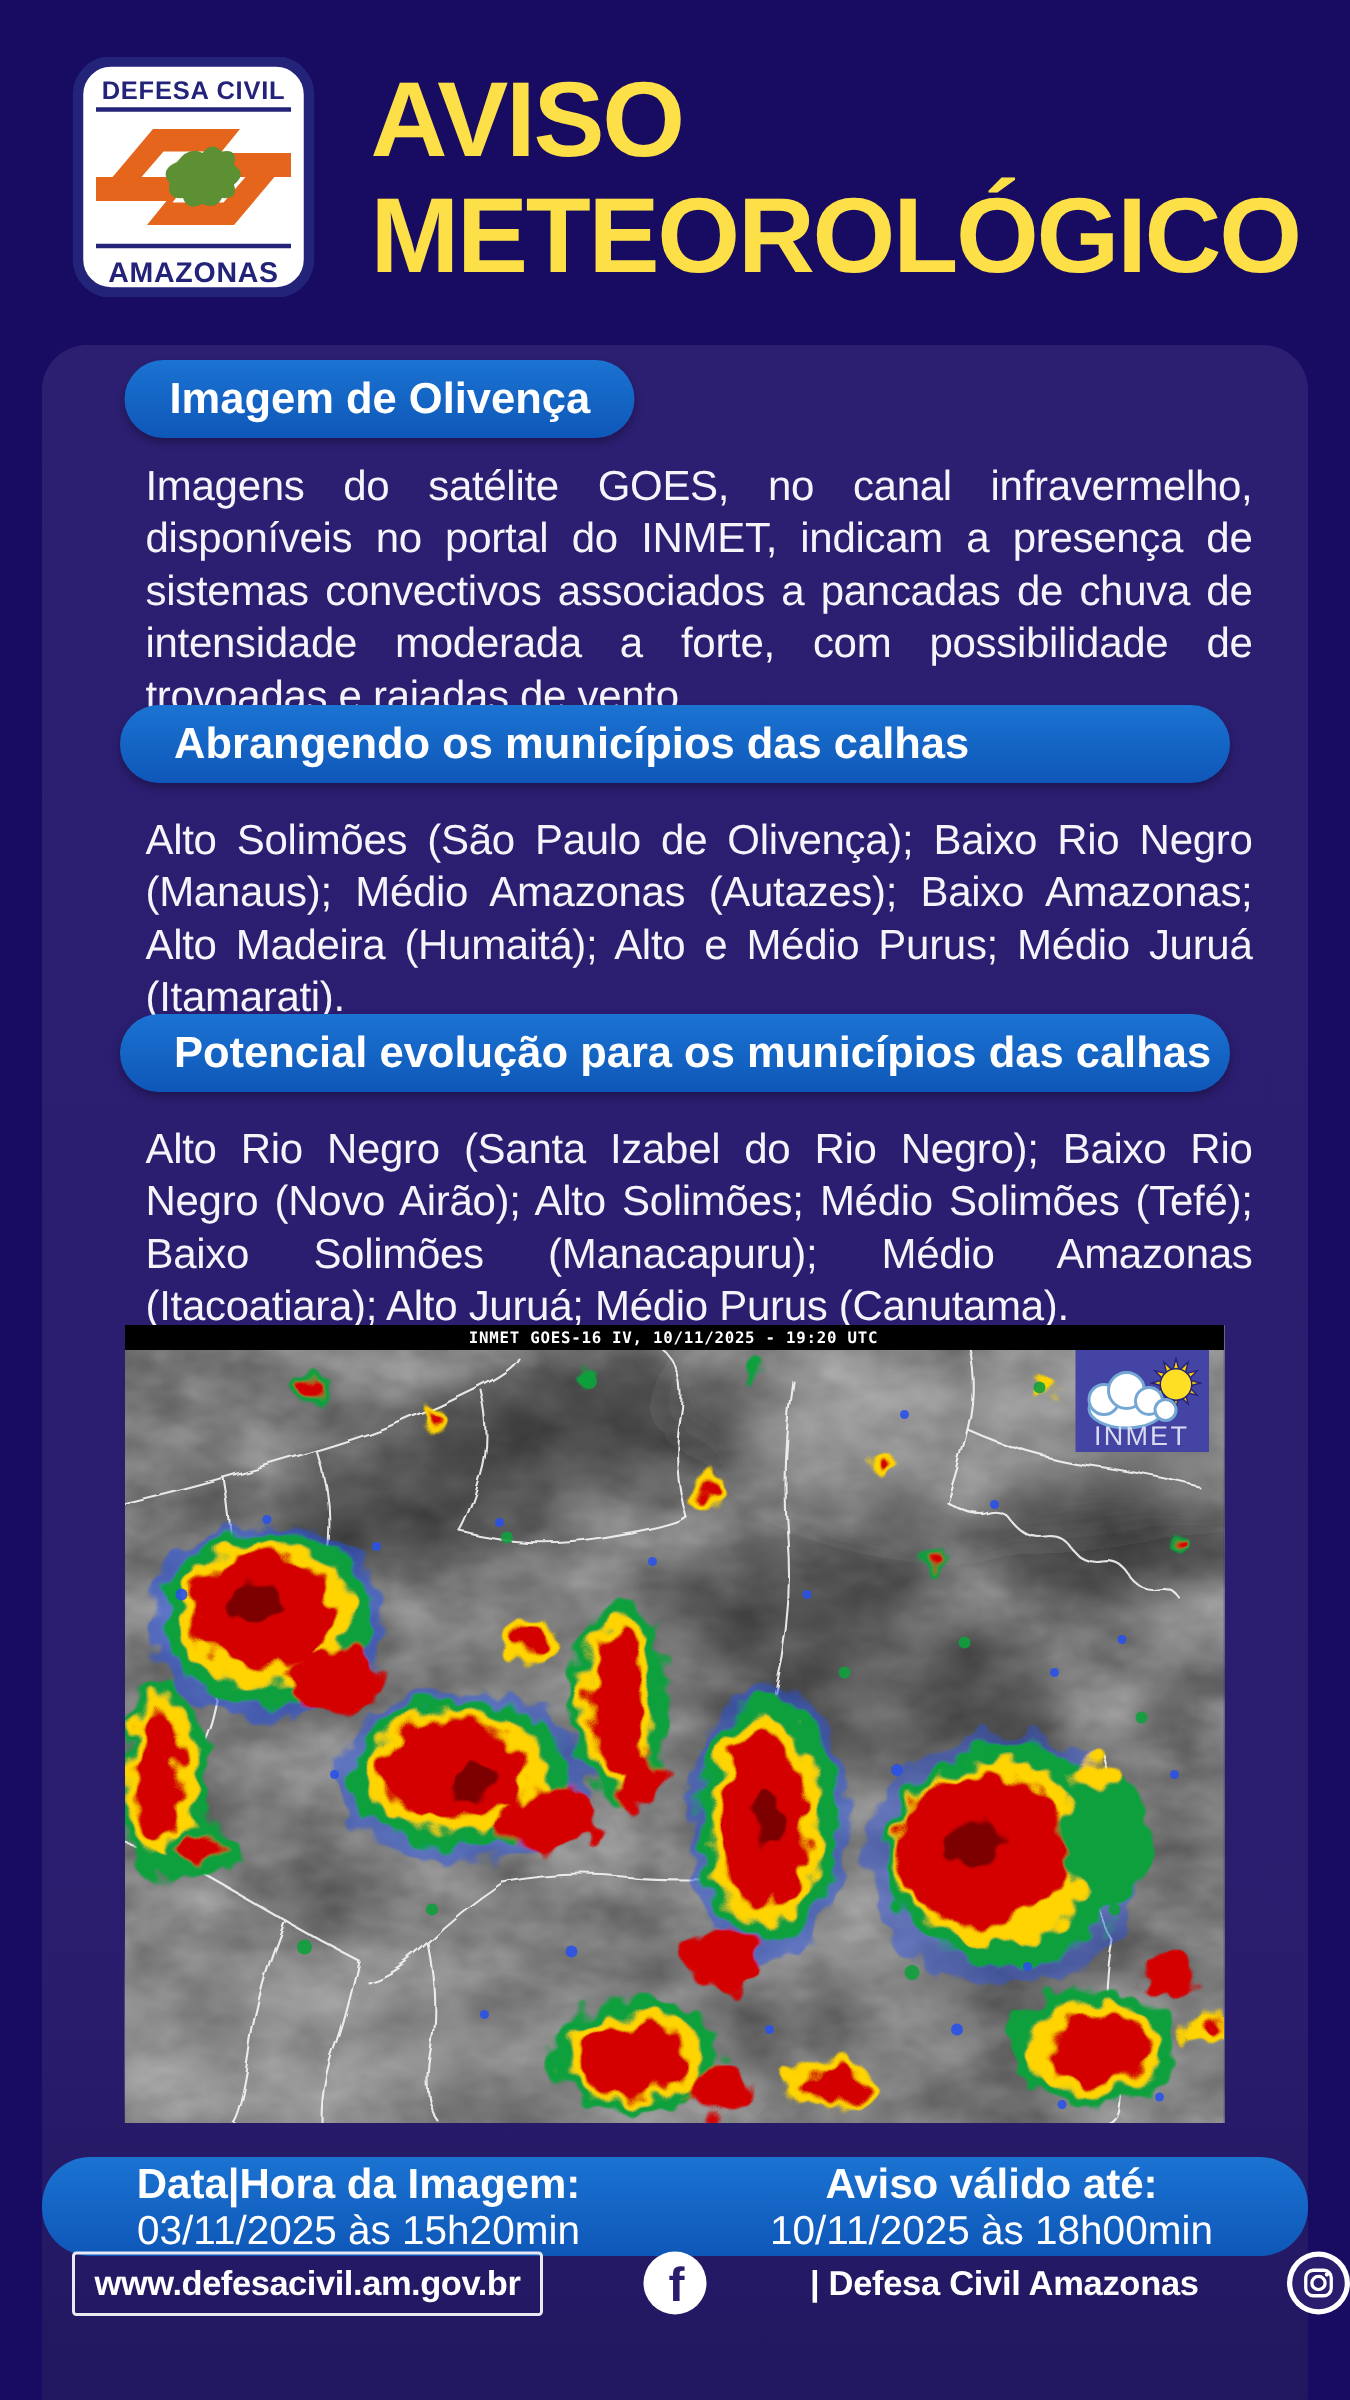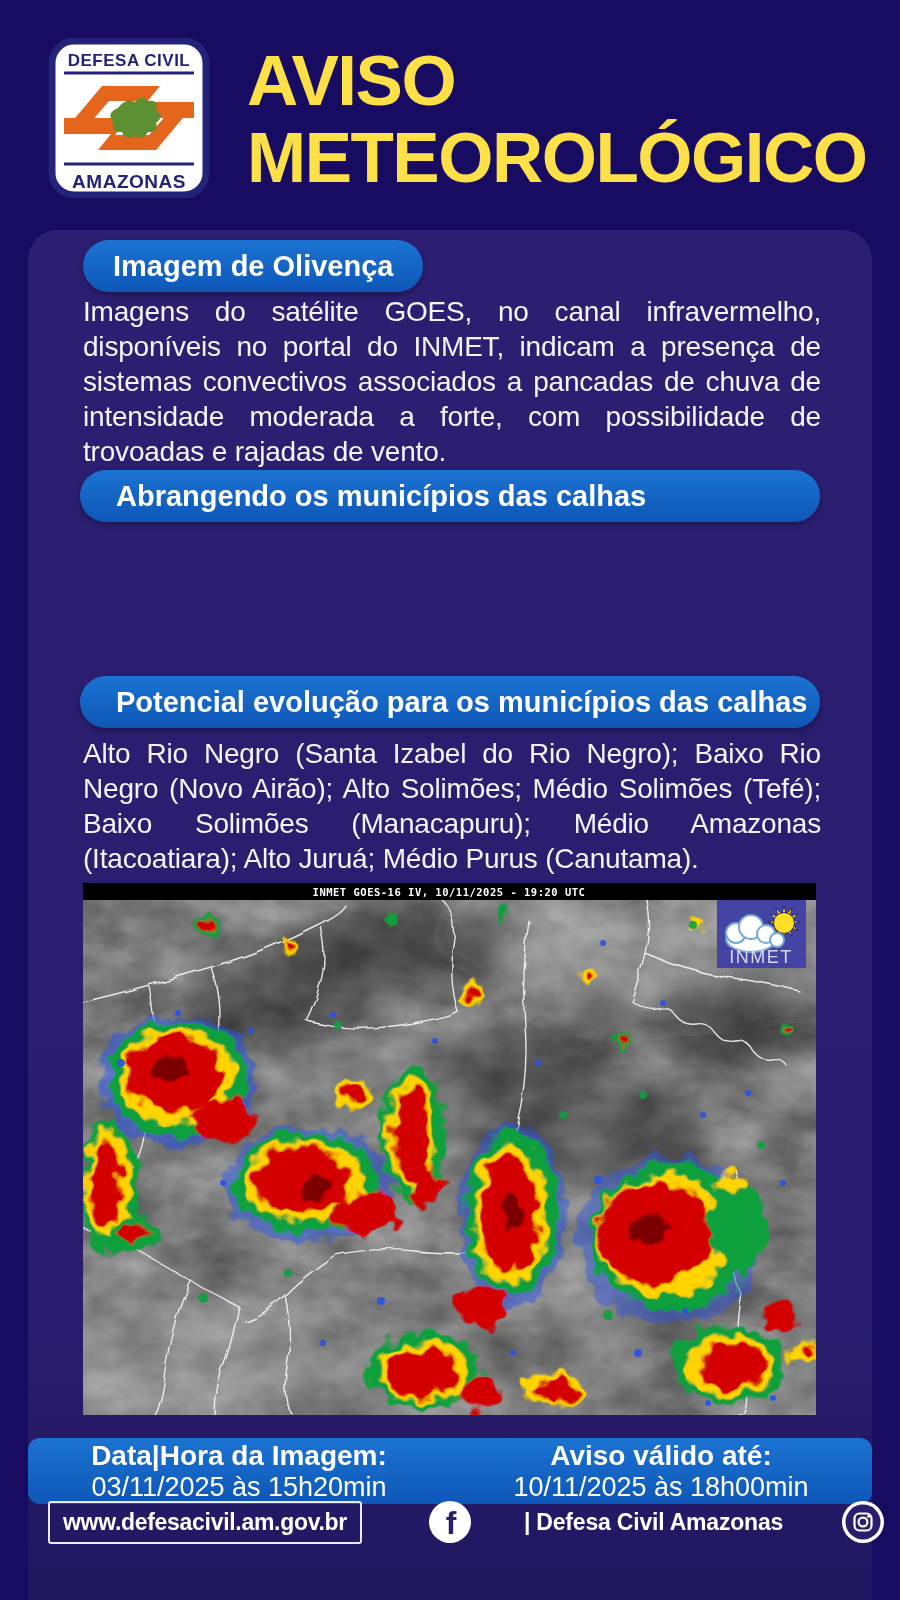--- a/index.html
+++ b/index.html
@@ -17,42 +17,42 @@
           border-radius:30px 30px 0 0;
           background:linear-gradient(180deg,#2c1f72 0%,#2a1d6e 78%,#211760 100%); }
 
   .badge { position:absolute; background:linear-gradient(180deg,#1b73d2,#0e57b8);
            border-radius:27px; color:#fff; font-weight:700; font-size:29px;
            line-height:52px; height:52px; box-shadow:0 3px 6px rgba(0,0,0,.3); white-space:nowrap; }
   .badge--inline { left:55px; top:10px; padding:0 30px; }
   .badge--w2 { left:52px; top:240px; width:740px; padding-left:36px; }
   .badge--w3 { left:52px; top:446px; width:740px; padding-left:36px; }
 
-  .para { position:absolute; left:55px; width:738px; color:#f4f4fa; font-size:28px;
-          line-height:35px; text-align:justify; letter-spacing:-0.2px; }
+  .para { position:absolute; left:69px; width:738px; color:#f4f4fa; font-size:28px;
+          line-height:35px; text-align:justify; letter-spacing:-0.2px;margin-top:12px; }
   .para--1 { top:64px; } .para--2 { top:300px; } .para--3 { top:506px; }
 
   .satwrap { position:absolute; left:55px; top:653px; width:733px; height:532px; }
   svg.satmap { display:block; width:733px; height:532px; isolation:isolate; }
 
   .info-bar { position:absolute; left:0; top:1208px; width:844px; height:66px;
-              border-radius:12px; background:linear-gradient(180deg,#1b73d2,#0e57b8);
+              border-radius:32px; background:linear-gradient(180deg,#1b73d2,#0e57b8);
               display:flex; align-items:center; color:#fff; }
   .info-col { flex:1; text-align:center; }
   .info-title { font-weight:700; font-size:28px; line-height:32px; }
   .info-value { font-size:27px; line-height:30px; }
 
   .footer-row { position:absolute; left:0; top:1262px; width:844px; height:60px;
                 display:flex; align-items:center; padding-left:20px; color:#fff;gap:40px; }
   .site-box { border:2px solid #e9e9f6; border-radius:3px; padding:6px 13px;
               font-weight:700; font-size:23px; letter-spacing:-0.3px; white-space:nowrap; }
   .social-icon { width:44px; height:44px; flex:0 0 auto; }
   .icon-fb { margin-left:26px; }
   .icon-ig { margin-left:18px; }
-  .social-label { font-weight:700; font-size:23px; margin-left:12px; letter-spacing:-0.2px; white-space:nowrap; }
+  .social-label { font-weight:700; font-size:23px; margin-left:28px; letter-spacing:-0.2px; white-space:nowrap; }
 </style>
 </head>
 <body>
 
 <div class="page">
 
   <svg class="brand-logo" viewBox="0 0 162 160">
     <rect x="4" y="3" width="154" height="154" rx="22" fill="#ffffff" stroke="#232379" stroke-width="7"></rect>
     <text x="81" y="28" text-anchor="middle" font-size="17" font-weight="bold" fill="#232379" letter-spacing="0.5">DEFESA CIVIL</text>
     <line x1="16" y1="35" x2="146" y2="35" stroke="#232379" stroke-width="3"></line>
@@ -73,20 +73,21 @@
   <div class="card">
 
     <div class="badge badge--inline">
       <span>Imagem de Olivença</span>
     </div>
     <p class="para para--1">Imagens do satélite GOES, no canal infravermelho, disponíveis no portal do INMET, indicam a presença de sistemas convectivos associados a pancadas de chuva de intensidade moderada a forte, com possibilidade de trovoadas e rajadas de vento.</p>
 
     <div class="badge badge--w2">
       <span>Abrangendo os municípios das calhas</span>
     </div>
+    <p class="para para--2">Alto Solimões (São Paulo de Olivença); Baixo Rio Negro (Manaus); Médio Amazonas (Autazes); Baixo Amazonas; Alto Madeira (Humaitá); Alto e Médio Purus; Médio Juruá (Itamarati).</p>
 
     <div class="badge badge--w3">
       <span>Potencial evolução para os municípios das calhas</span>
     </div>
     <p class="para para--3">Alto Rio Negro (Santa Izabel do Rio Negro); Baixo Rio Negro (Novo Airão); Alto Solimões; Médio Solimões (Tefé); Baixo Solimões (Manacapuru); Médio Amazonas (Itacoatiara); Alto Juruá; Médio Purus (Canutama).</p>
 
     <div class="satwrap">
       <svg class="satmap" viewBox="0 0 733 532" preserveAspectRatio="none">
         <defs>
           <filter id="fClouds" x="0" y="0" width="100%" height="100%">

